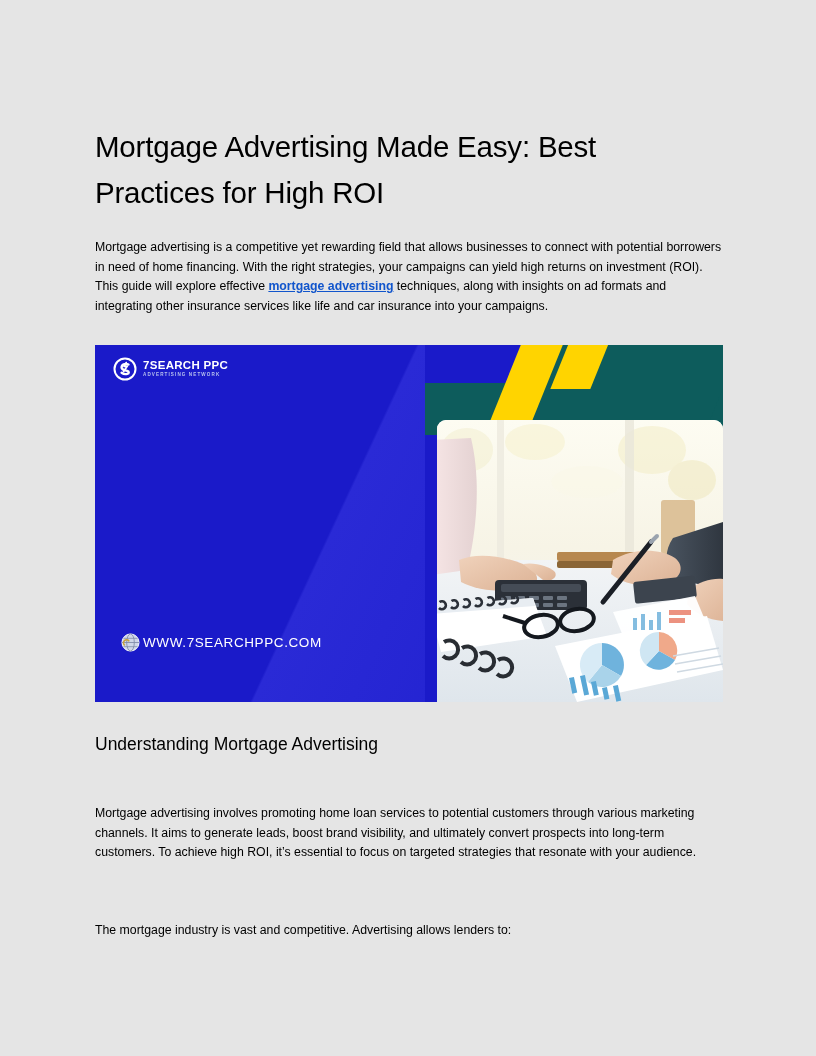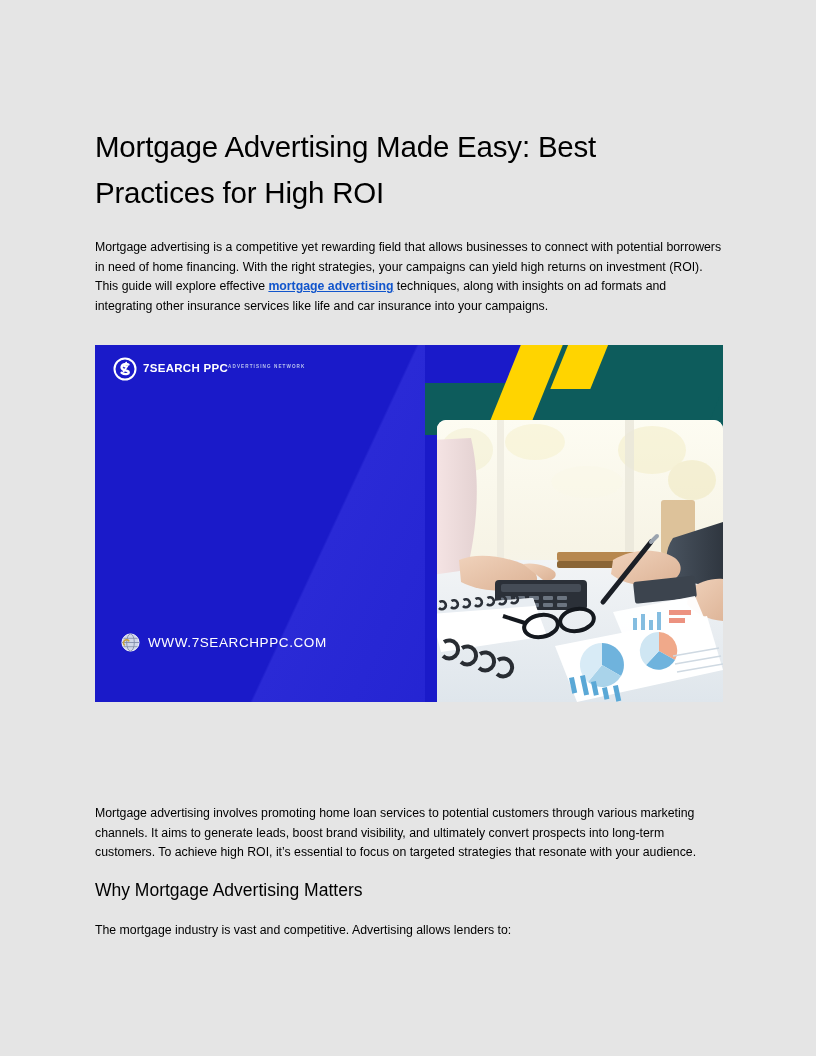--- a/index.html
+++ b/index.html
@@ -139,21 +139,21 @@
     display: flex;
     align-items: center;
     gap: 6px;
   }
   .logo-mark {
     width: 24px; height: 24px;
     flex: 0 0 auto;
   }
   .logo-text {
     display: flex;
-    flex-direction: row;
+    flex-direction: column;
     line-height: 1;
   }
   .logo-name {
     color: #ffffff;
     font-size: 11.5px;
     font-weight: bold;
     letter-spacing: 0.3px;
     white-space: nowrap;
   }
   .logo-sub {
@@ -178,21 +178,21 @@
     letter-spacing: -0.3px;
   }
   .banner-headline div { white-space: nowrap; }
 
   .banner-url {
     position: absolute;
     left: 26px;
     top: 288px;
     display: flex;
     align-items: center;
-    gap: 8px;
+    gap: 3px;
   }
   .globe-icon { width: 19px; height: 19px; flex: 0 0 auto; }
   .url-text {
     color: #ffffff;
     font-size: 13.5px;
     letter-spacing: 0.6px;
     font-weight: 400;
     white-space: nowrap;
   }
 
@@ -411,18 +411,18 @@
               <line x1="238" y1="244" x2="284" y2="236"></line>
               <line x1="240" y1="252" x2="286" y2="244"></line>
             </g>
           </g>
         </svg>
       </div>
 
     </div>
   </div>
 
+  <h2 class="section-heading blk-understanding-h">Understanding Mortgage Advertising</h2>
   <p class="para blk-understanding-p">Mortgage advertising involves promoting home loan services to potential customers through various marketing channels. It aims to generate leads, boost brand visibility, and ultimately convert prospects into long-term customers. To achieve high ROI, it’s essential to focus on targeted strategies that resonate with your audience.</p>
 
-  <h2 class="section-heading blk-why-h">Why Mortgage Advertising Matters</h2>
   <p class="para blk-why-p">The mortgage industry is vast and competitive. Advertising allows lenders to:</p>
 
 </div>
 
 </body></html>

